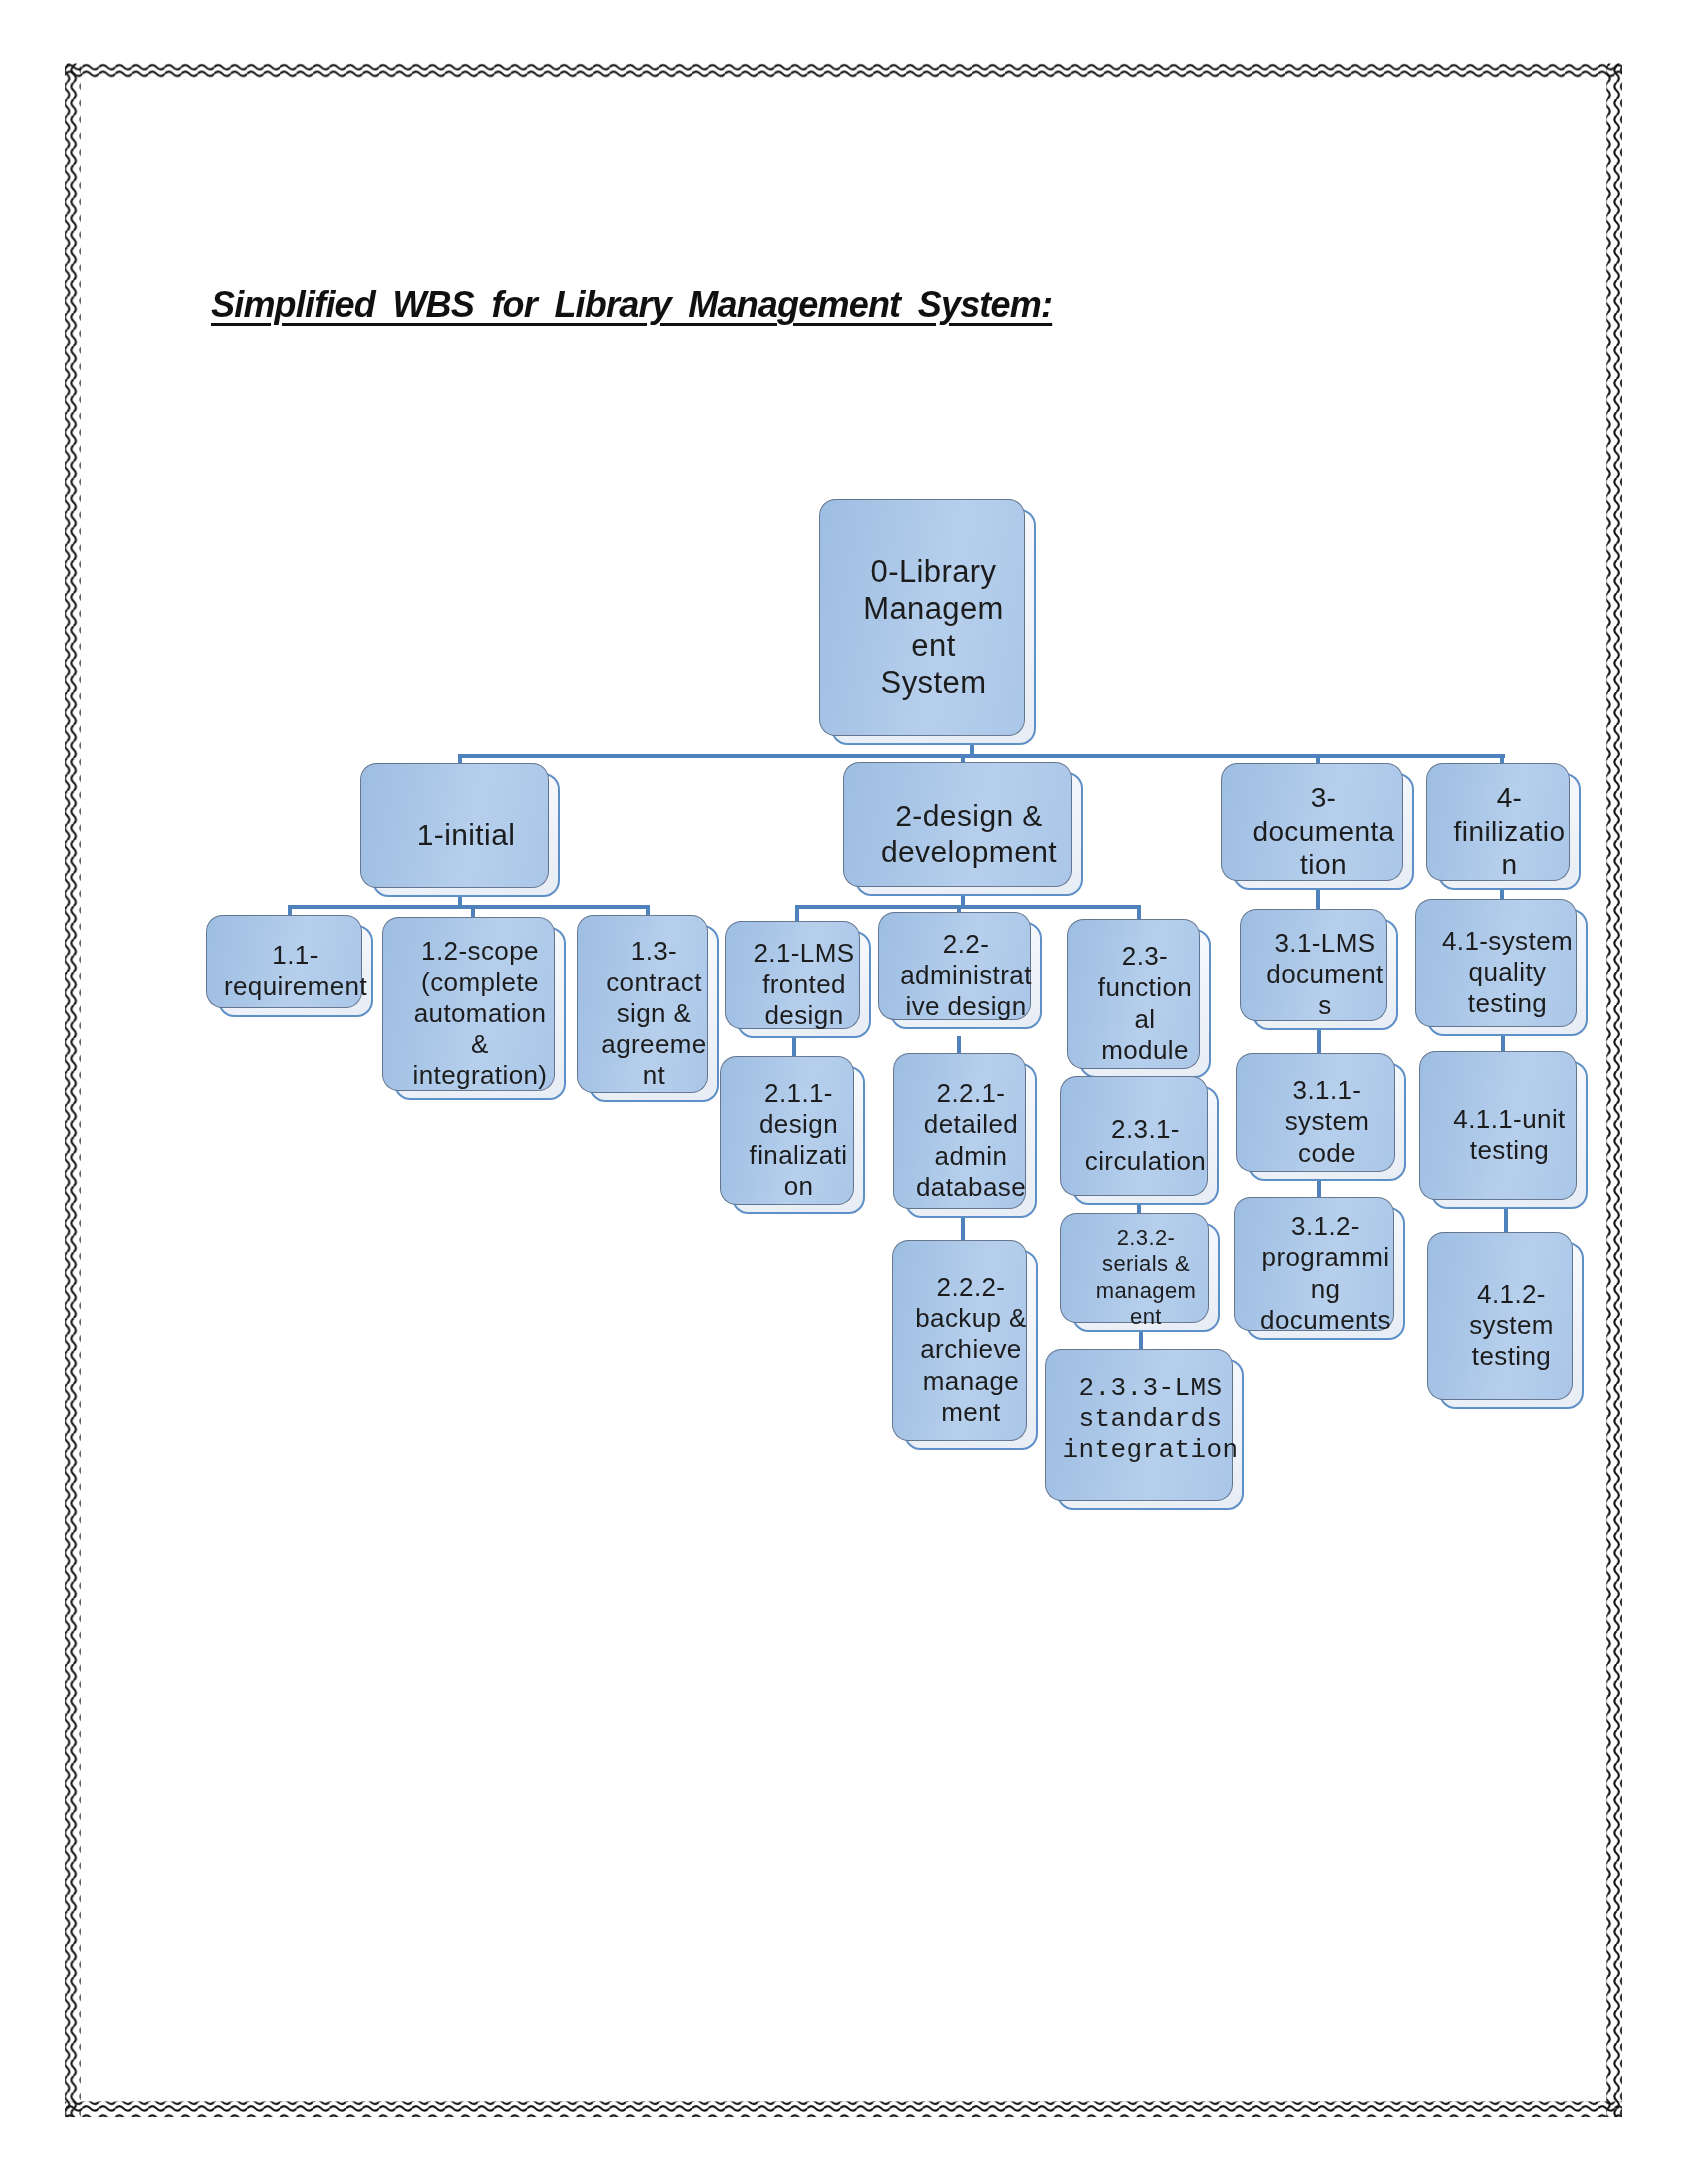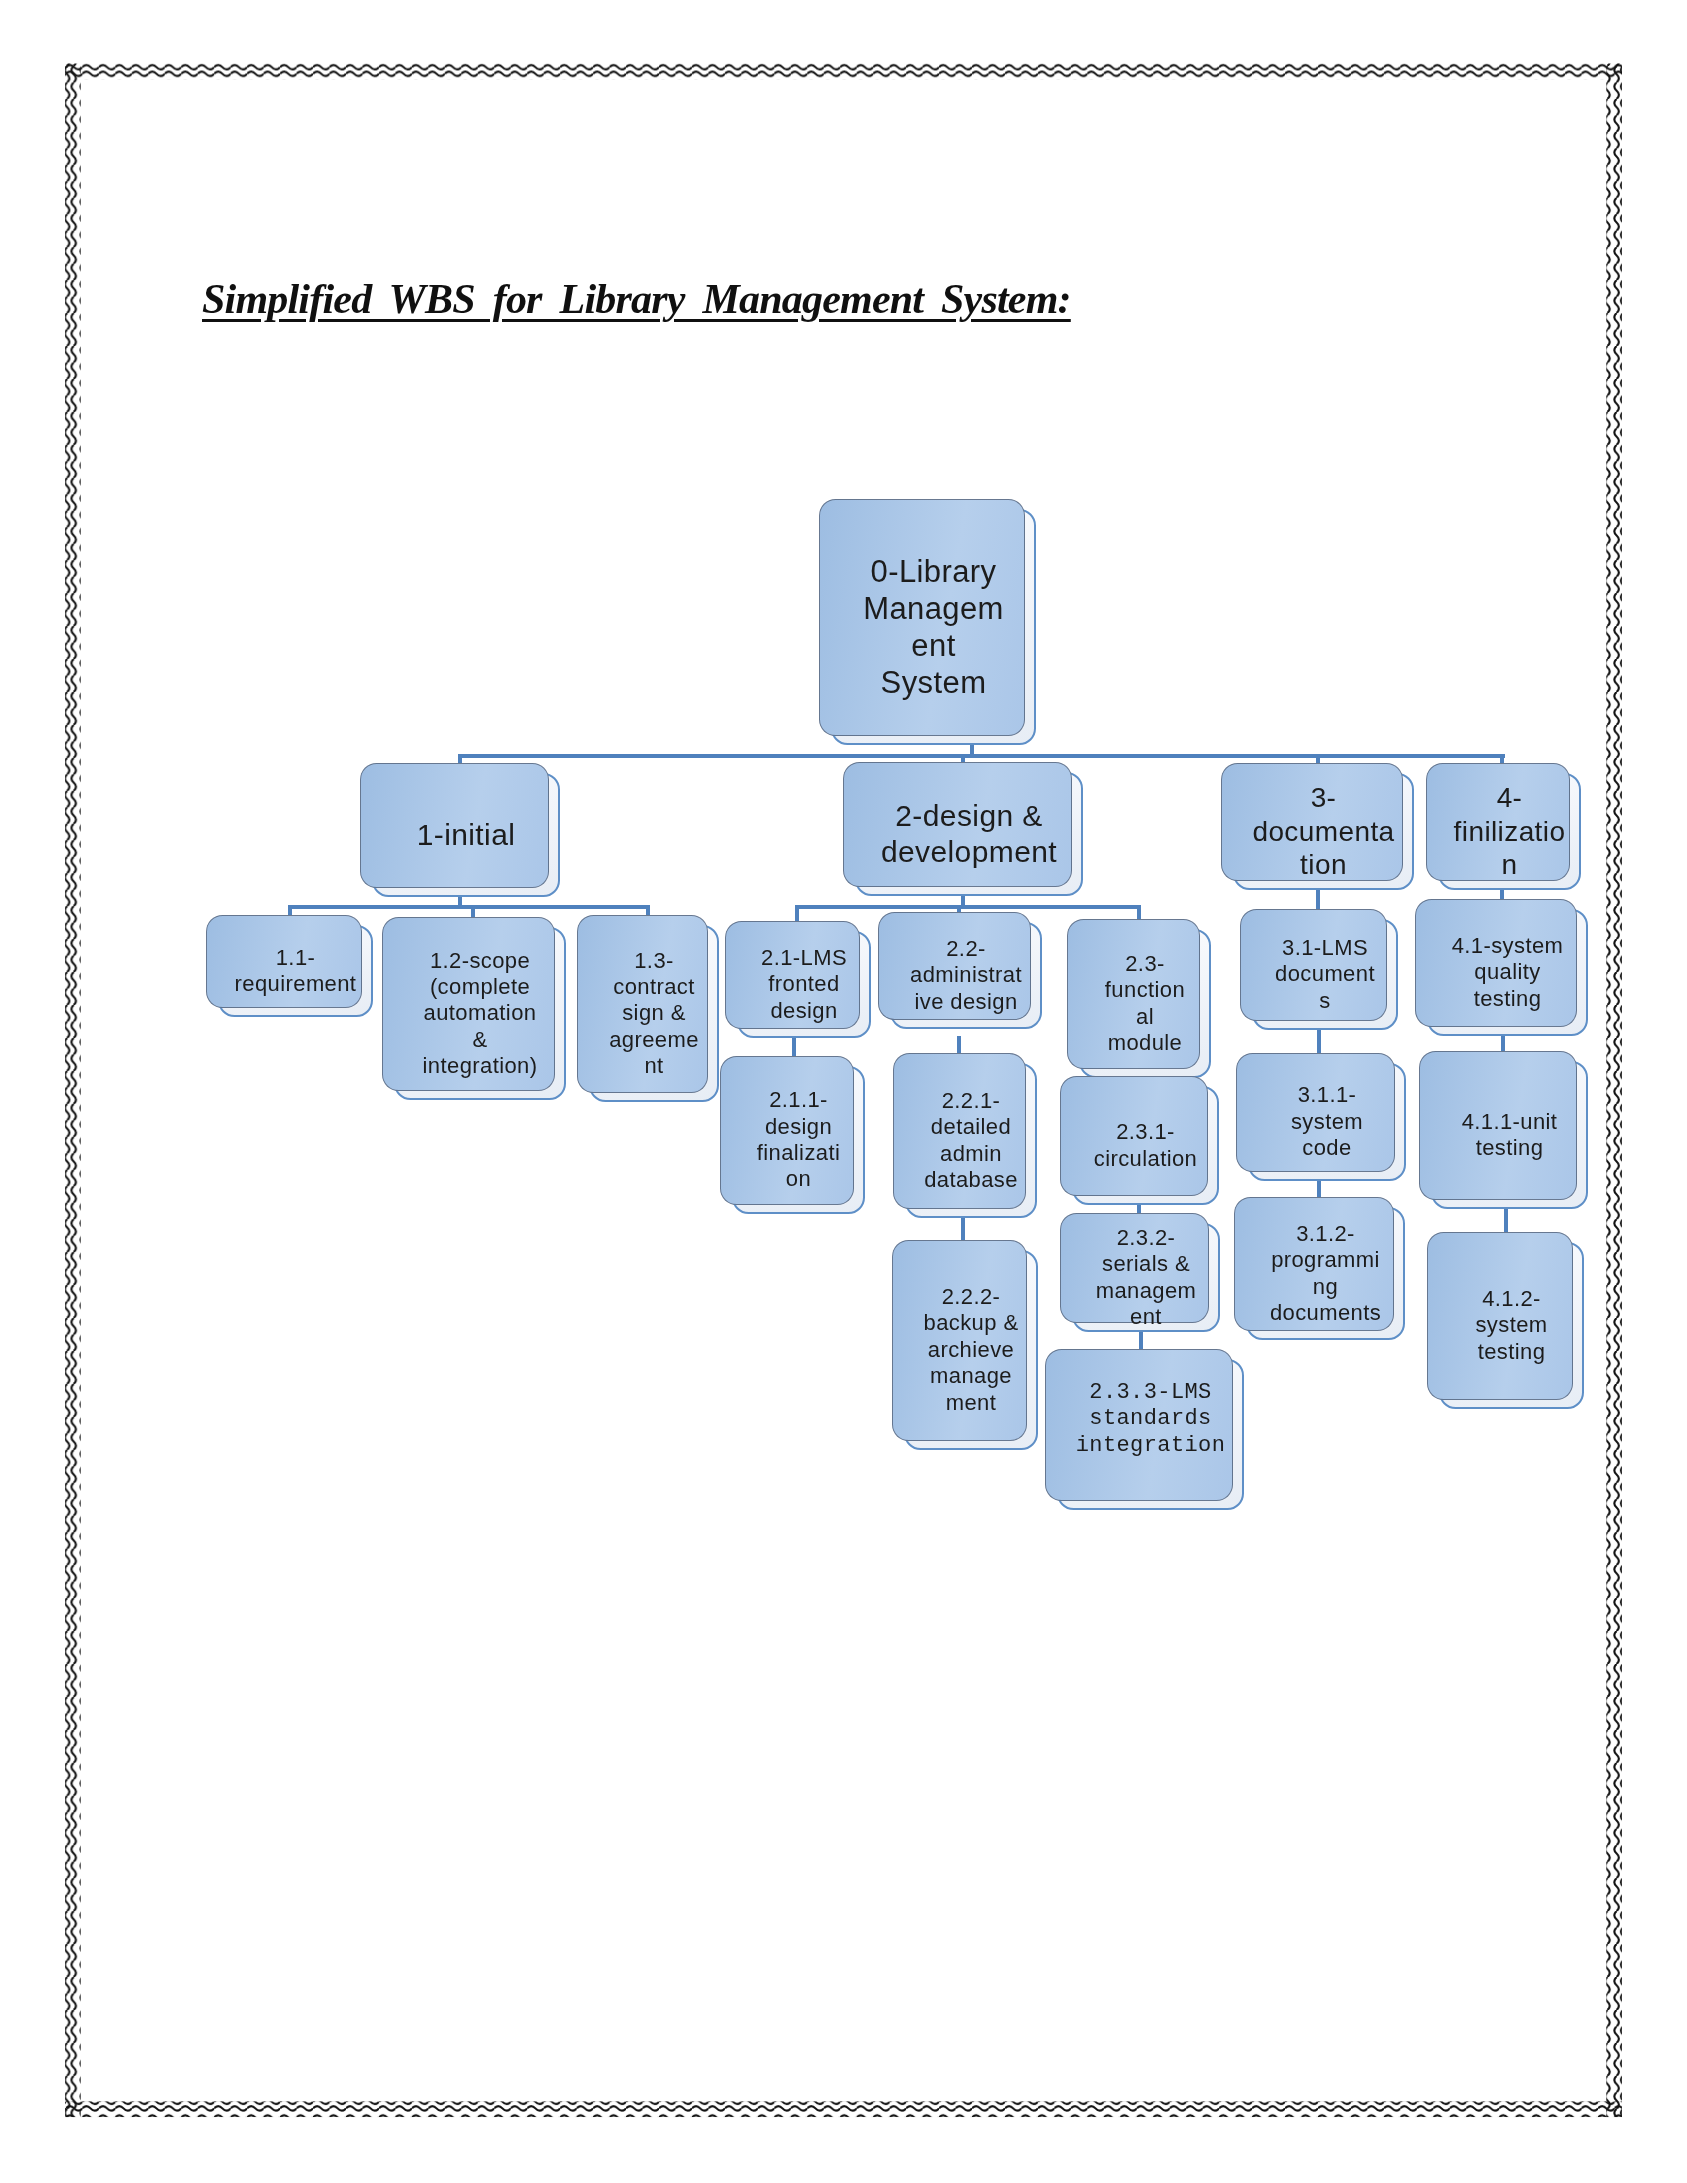--- a/index.html
+++ b/index.html
@@ -5,26 +5,25 @@
   html,body{margin:0;padding:0;background:#ffffff;}
   .page{
     position:relative;
     width:1687px;height:2183px;
     background:#ffffff;
     overflow:hidden;
     font-family:"Liberation Sans", sans-serif;
   }
   .page-border{position:absolute;left:0;top:0;z-index:0;}
   .doc-title{
-    position:absolute;left:199px;top:272px;margin:3px;
-    font-size:42px;font-weight:bold;font-style:italic;
+    position:absolute;left:199px;top:272px;margin:12px;
+    font-size:36px;font-weight:bold;font-style:italic;
     color:#101010;letter-spacing:-0.8px;word-spacing:8.2px;
     text-decoration:underline;text-decoration-thickness:2.5px;text-underline-offset:5.8px;
     z-index:3;
-    font-family:Liberation Serif, serif;
   }
   .connector{position:absolute;background:#4f81bd;z-index:1;}
   .connector.h{height:4.1px;}
   .connector.v{width:4.1px;}
   .node{
     position:absolute;box-sizing:border-box;
     border:2.5px solid #5e8fc7;border-radius:16.5px;
     background:linear-gradient(165deg,#fbfcfe 0%,#f2f5fa 45%,#e7edf5 100%);
     display:flex;align-items:center;justify-content:center;
     text-align:center;color:#1c1c1c;z-index:2;
@@ -36,21 +35,21 @@
     background:linear-gradient(100deg,#9dbde2 0%,#b6cfec 60%,#aac6e8 100%);
     border:0.8px solid rgba(55,65,85,0.6);
   }
   .node-label{
     white-space:pre-line;line-height:1.2;padding:3.3px 5px;
     letter-spacing:0.4px;
   }
   .f38{font-size:31px;line-height:1.3;}
   .f36{font-size:30px;line-height:1.3;}
   .f34{font-size:28px;line-height:1.2;}
-  .f28{font-size:22px;}
+  .f28{font-size:26px;}
   .f27{font-size:22px;}
 </style>
 </head>
 <body>
 
 <div class="page">
 
   <svg class="page-border" width="1687" height="2183" viewBox="0 0 2048 2650">
     <defs>
       <pattern id="wavH" width="20" height="19" patternUnits="userSpaceOnUse">

